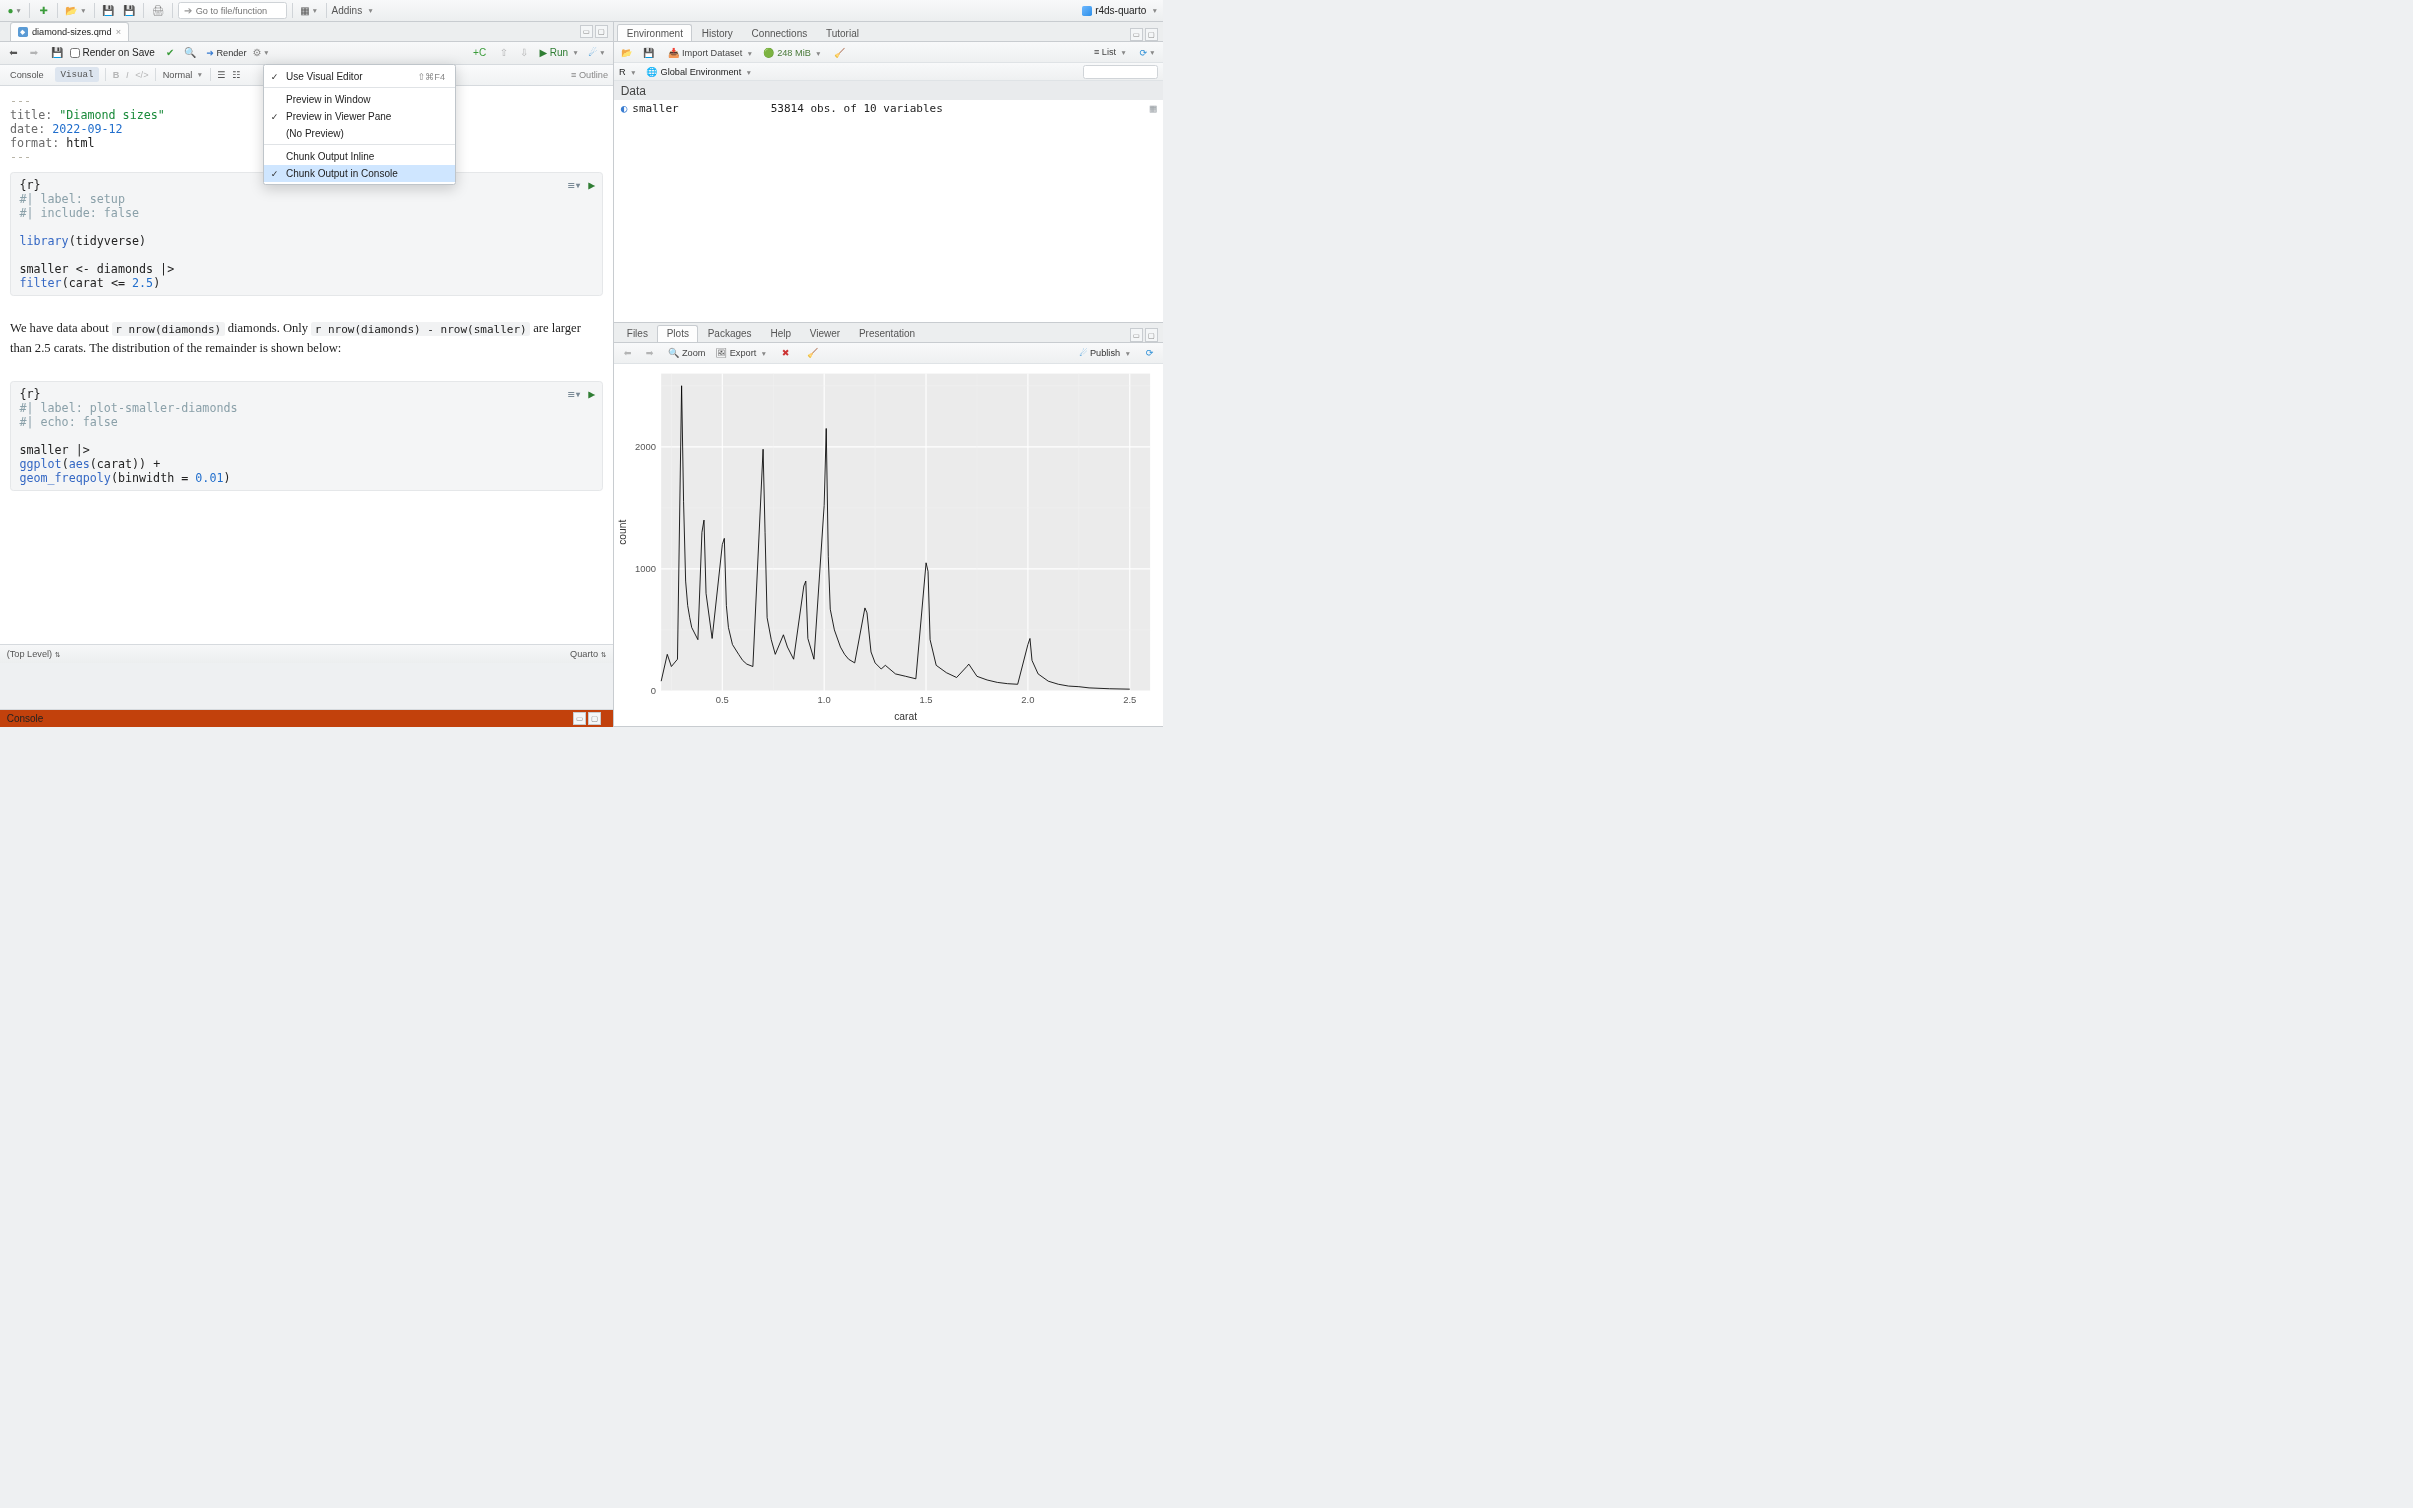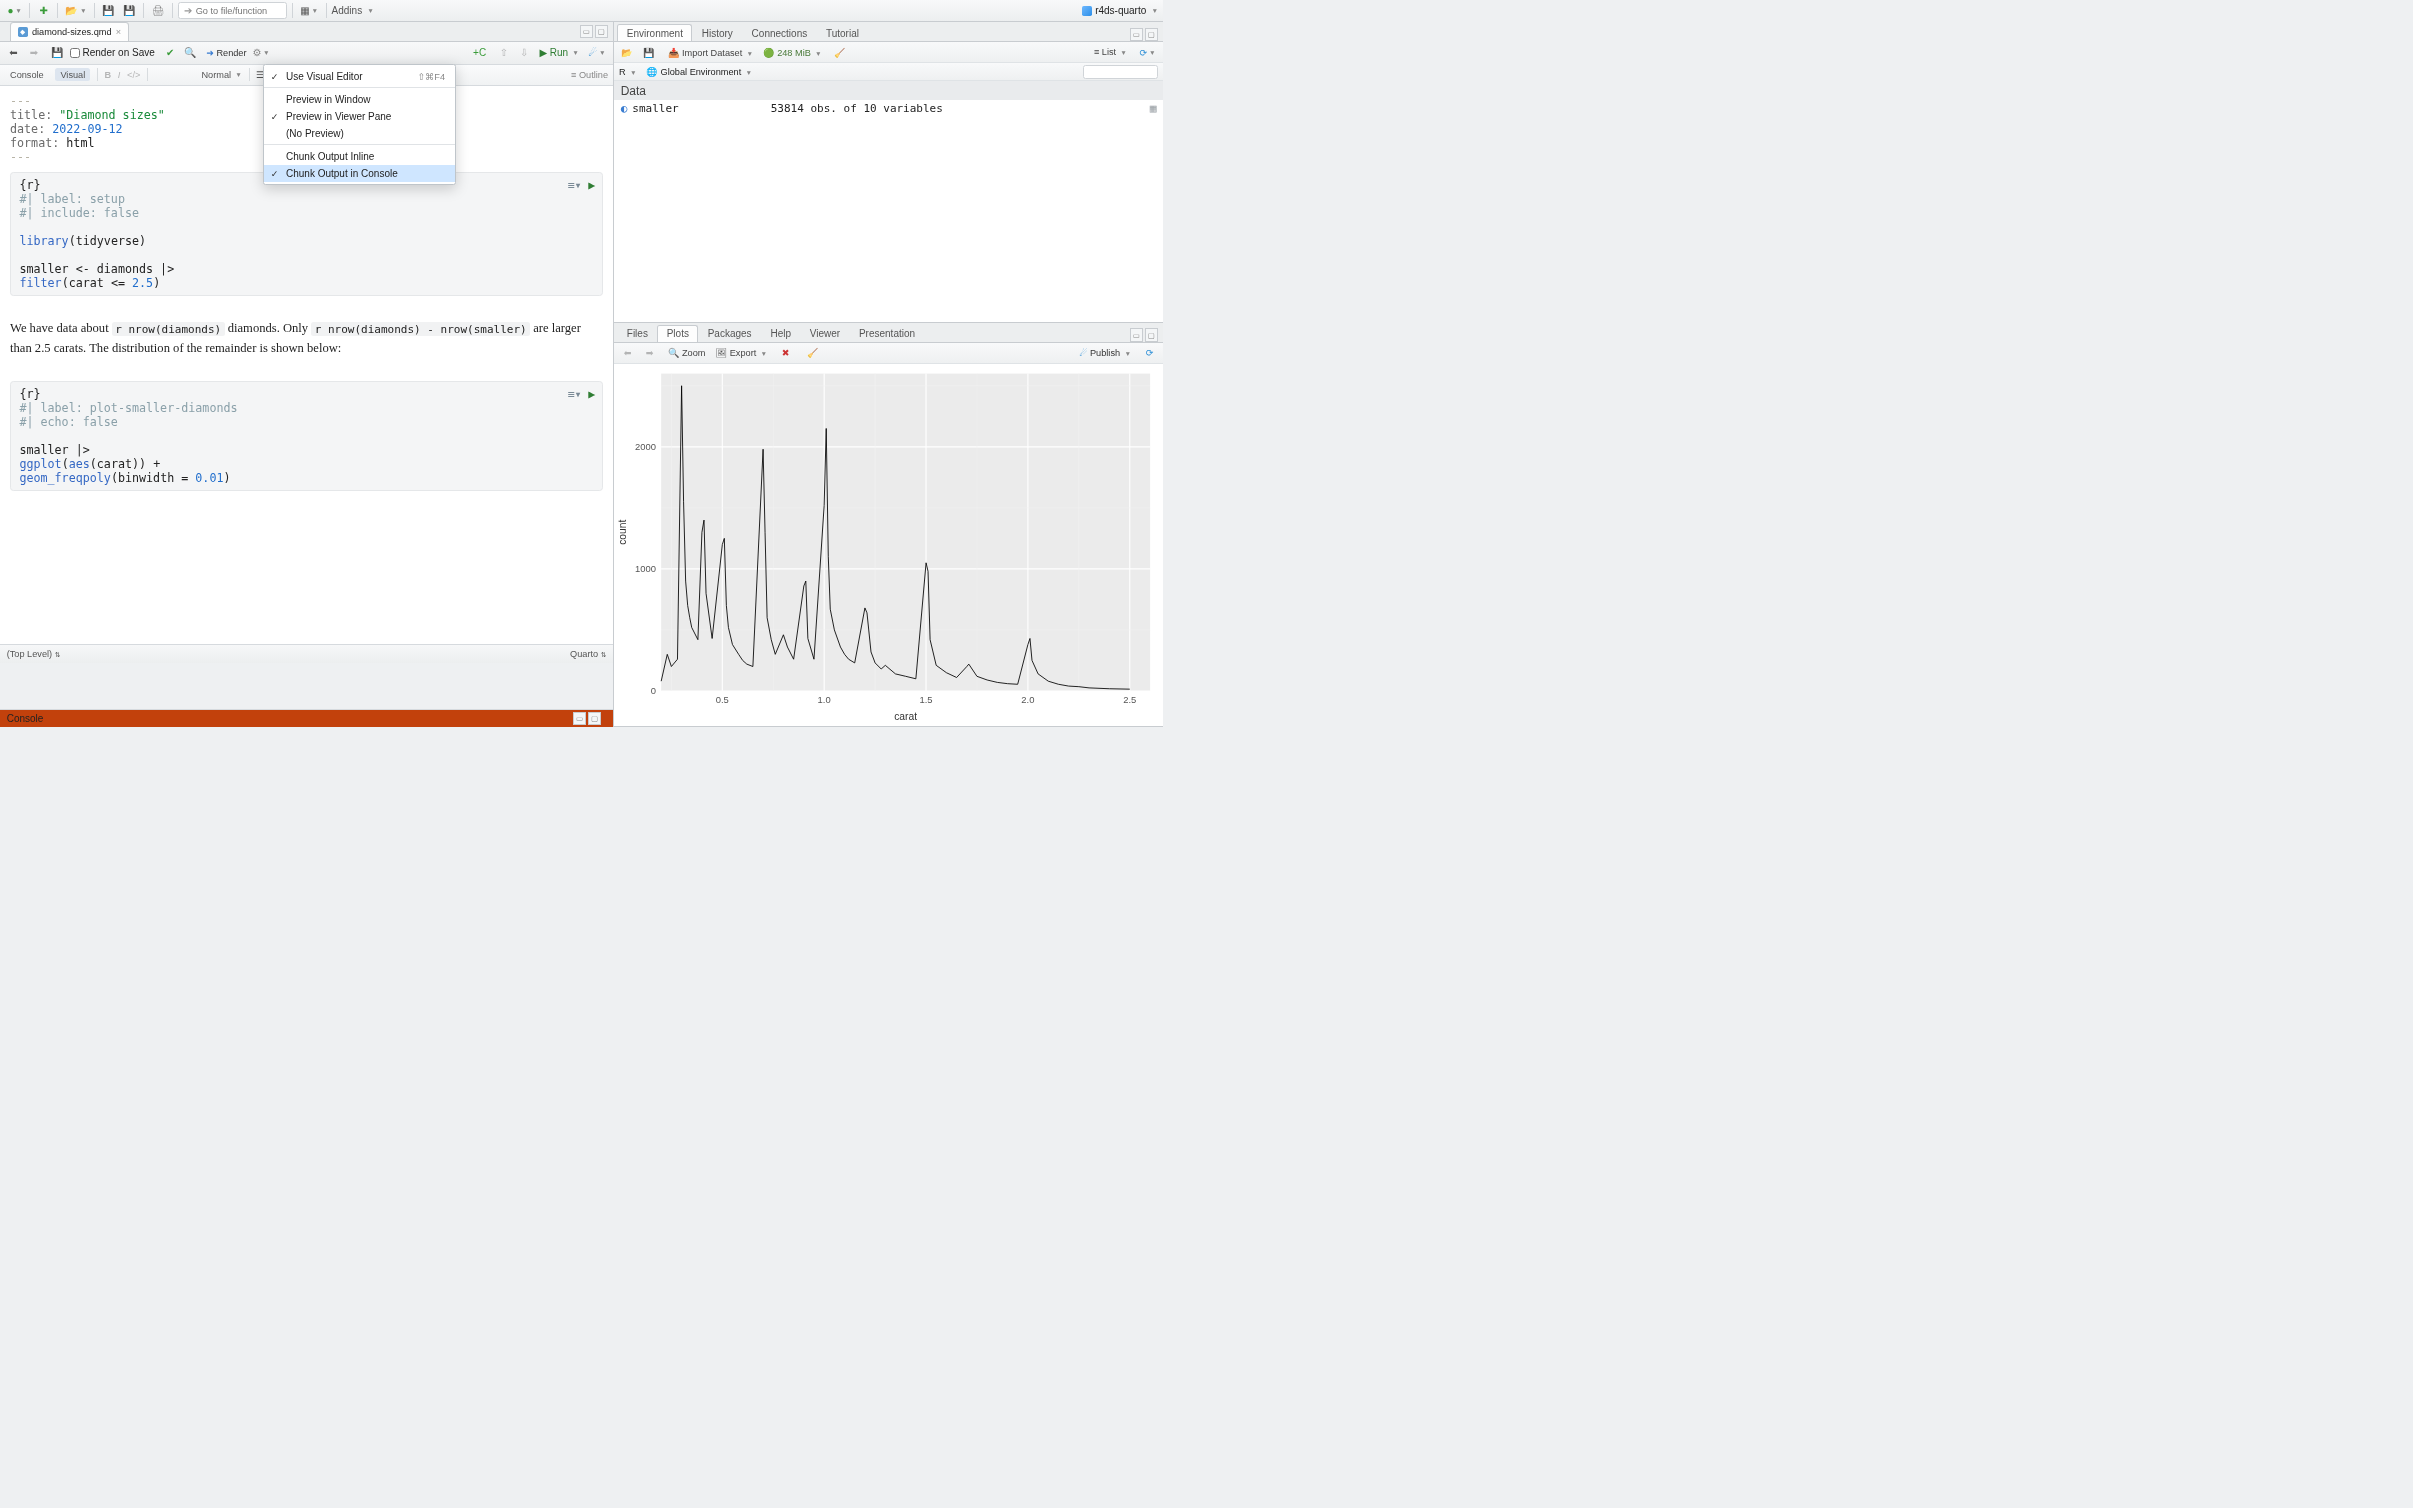--- a/index.html
+++ b/index.html
@@ -33,23 +33,23 @@
 
 .edbar { height:22.6px; background:linear-gradient(#f8f9fa,#eceeef); border-bottom:0.8px solid #d6dade; display:flex; align-items:center; padding:0 5px; gap:3.4px; position:relative;}
 .edbar .btnlabel{ display:flex; align-items:center; gap:2.5px; color:#333; font-size:9.2px;}
 .edbar .chk{ display:flex;align-items:center;gap:2.5px;}
 .edbar .chk input{width:10px;height:10px;}
 .runbtn{ display:flex;align-items:center;gap:2.5px;color:#2f7d33;}
 .runbtn .tri{ color:#2f7d33;}
 
 .fmtbar { height:21px; background:linear-gradient(#fafbfc,#f0f2f3); border-bottom:0.8px solid #d6dade; display:flex; align-items:center; padding:0 5px; gap:6.7px; font-size:9.2px; color:#555;}
 .seglink{ padding:1.7px 5px; border-radius:2.5px;}
-.seglink.active{ background:#dde5ef;}
+.seglink.active{ background:#dde5ef;font-family:Liberation Mono, monospace;}
 .fmtbar .vsep{ width:0.8px; height:13.4px; background:#d8dcdf;}
-.normal{ display:flex;align-items:center;gap:2.5px;margin-left:47px;}
+.normal{ display:flex;align-items:center;gap:2.5px;}
 .outlinebtn{ margin-left:auto; display:flex;align-items:center;gap:2.5px; color:#888;}
 
 
 .dropdown{ position:absolute; top:22px; left:263px; width:193px; background:#fff; border:0.8px solid #bfc5ca; border-radius:2.5px; box-shadow:0 3.4px 13.4px rgba(0,0,0,.18); z-index:50; padding:2.5px 0;}
 .dropdown .mi{ display:flex; align-items:center; height:17px; padding:0 10px 0 22px; font-size:10px; position:relative; cursor:pointer;}
 .dropdown .mi.checked::before{ content:"✓"; position:absolute; left:6.7px; font-size:9.2px; color:#333;}
 .dropdown .mi.hl{ background:#cfe6ff;}
 .dropdown .mi .sc{ margin-left:auto; color:#888; font-size:9.2px;}
 .dropdown hr{ border:none; border-top:0.8px solid #e0e3e6; margin:2.5px 0;}
 

